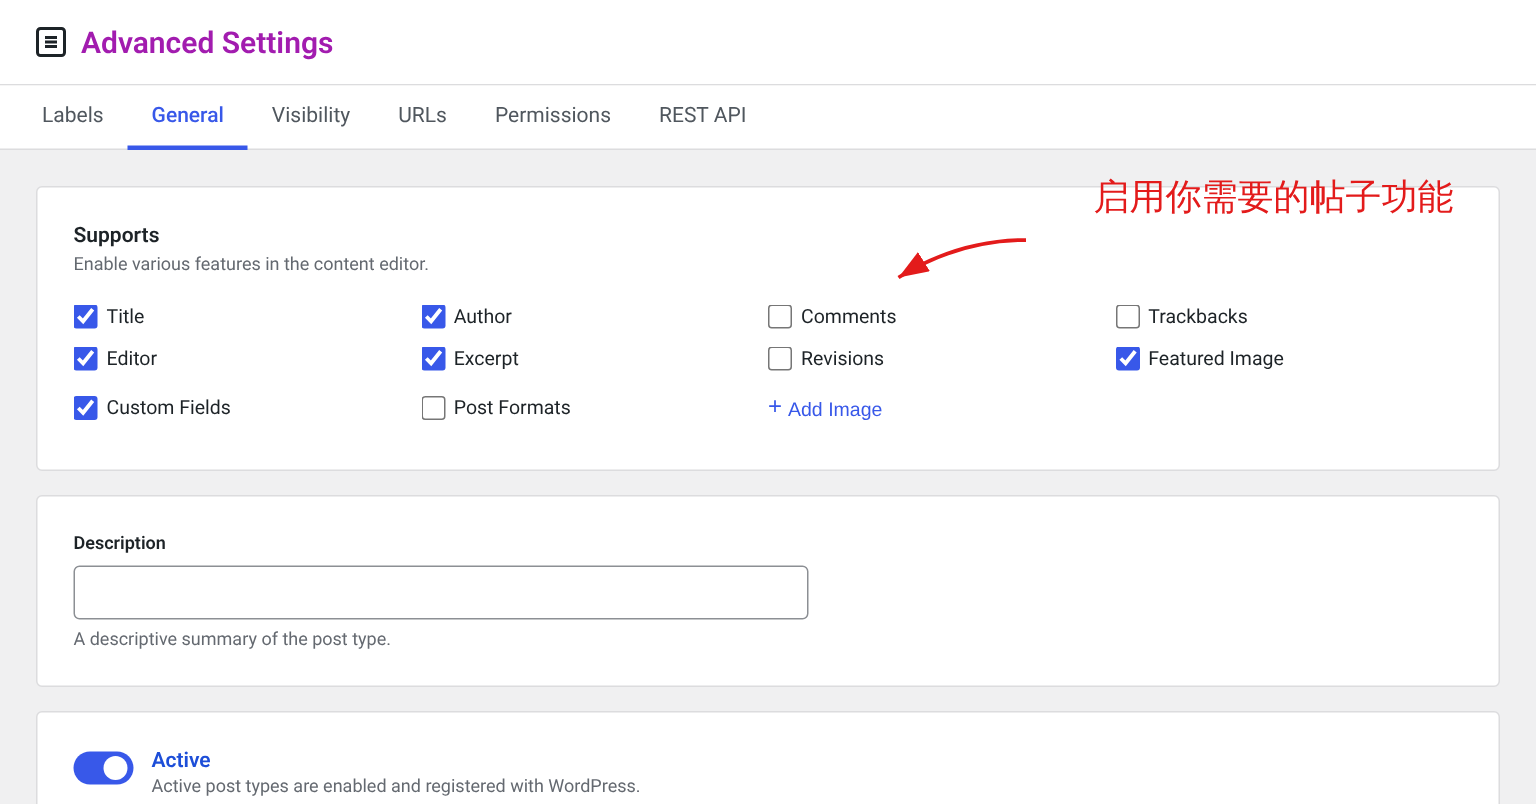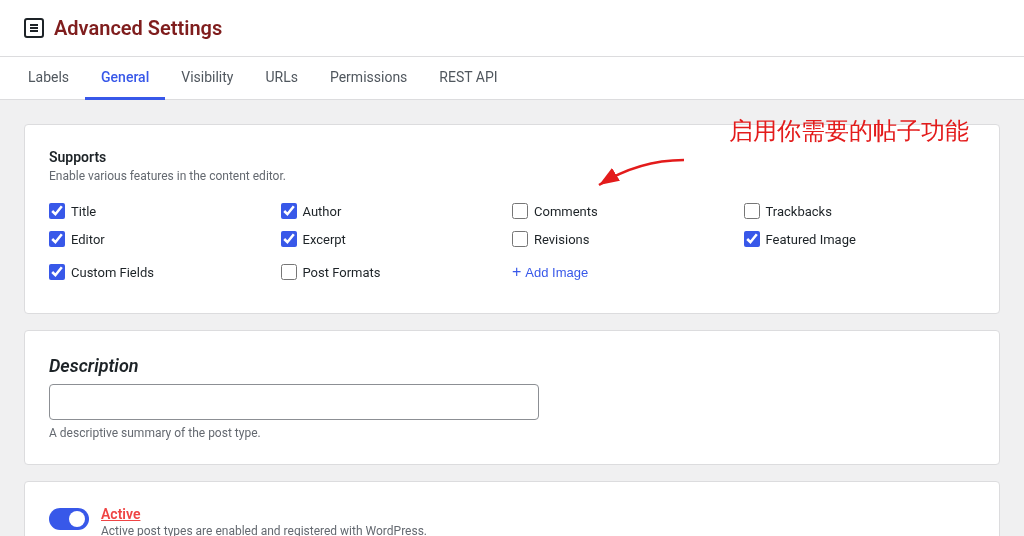--- a/index.html
+++ b/index.html
@@ -37,21 +37,21 @@
       content: '';
       display: block;
       width: 8px;
       height: 2px;
       background: #1d2327;
       box-shadow: 0 3px 0 #1d2327, 0 -3px 0 #1d2327;
     }
     .header-title {
       font-size: 20px;
       font-weight: 600;
-      color: #7f1d1d;
+      color: #a21caf;
     }
     .tabs-bar {
       background: #fff;
       border-bottom: 1px solid #dcdcde;
       padding: 0 24px;
       display: flex;
       gap: 0;
     }
     .tab {
       padding: 12px 16px;
@@ -133,25 +133,24 @@
       font-size: 16px;
       font-weight: 300;
     }
     .annotation-text {
       color: #e31b1b;
       font-size: 24px;
       font-weight: 500;
       white-space: nowrap;
     }
     .description-label {
-      font-size: 18px;
+      font-size: 12px;
       font-weight: 600;
       color: #1d2327;
       margin-bottom: 8px;
-      font-style: italic;
     }
     .description-input {
       width: 100%;
       max-width: 490px;
       height: 36px;
       border: 1px solid #8c8f94;
       border-radius: 4px;
       padding: 4px 8px;
       font-size: 14px;
       color: #1d2327;
@@ -194,23 +193,22 @@
       height: 16px;
       left: 20px;
       top: 3px;
       background: #fff;
       border-radius: 50%;
       transition: 0.2s;
     }
     .active-info .active-title {
       font-size: 14px;
       font-weight: 600;
-      color: #ef4444;
+      color: #1d4ed8;
       margin-bottom: 2px;
-      text-decoration: underline;
     }
     .active-info .active-desc {
       font-size: 12px;
       color: #646970;
     }
   </style>
 </head>
 <body>
 
 <div class="page-wrapper">

